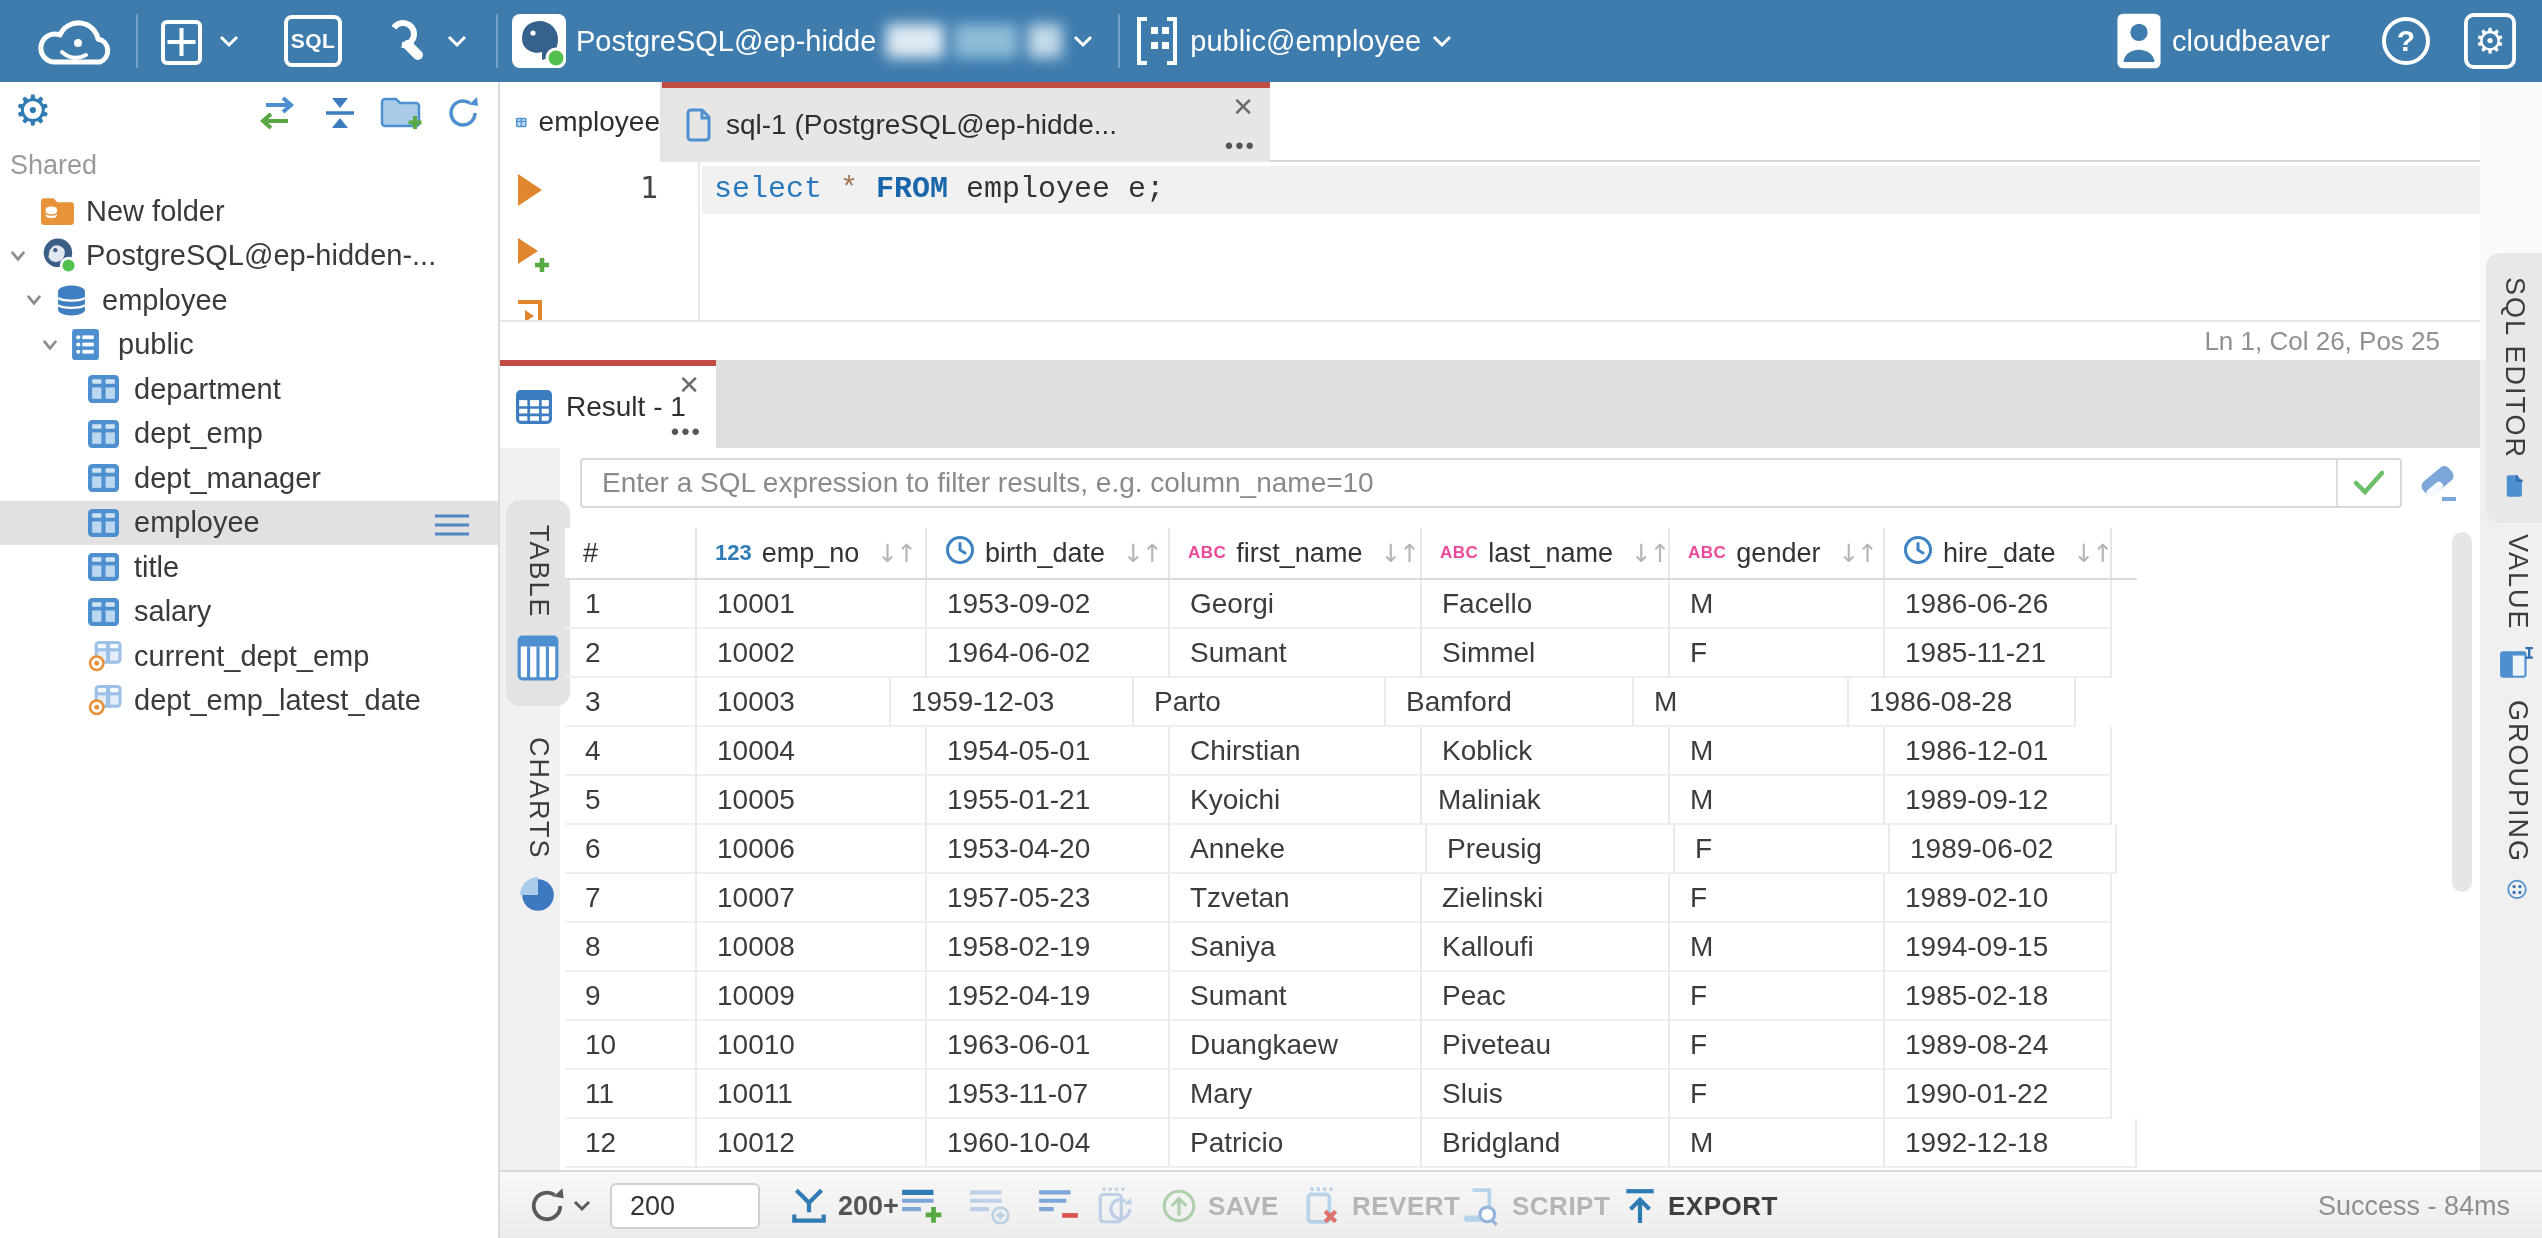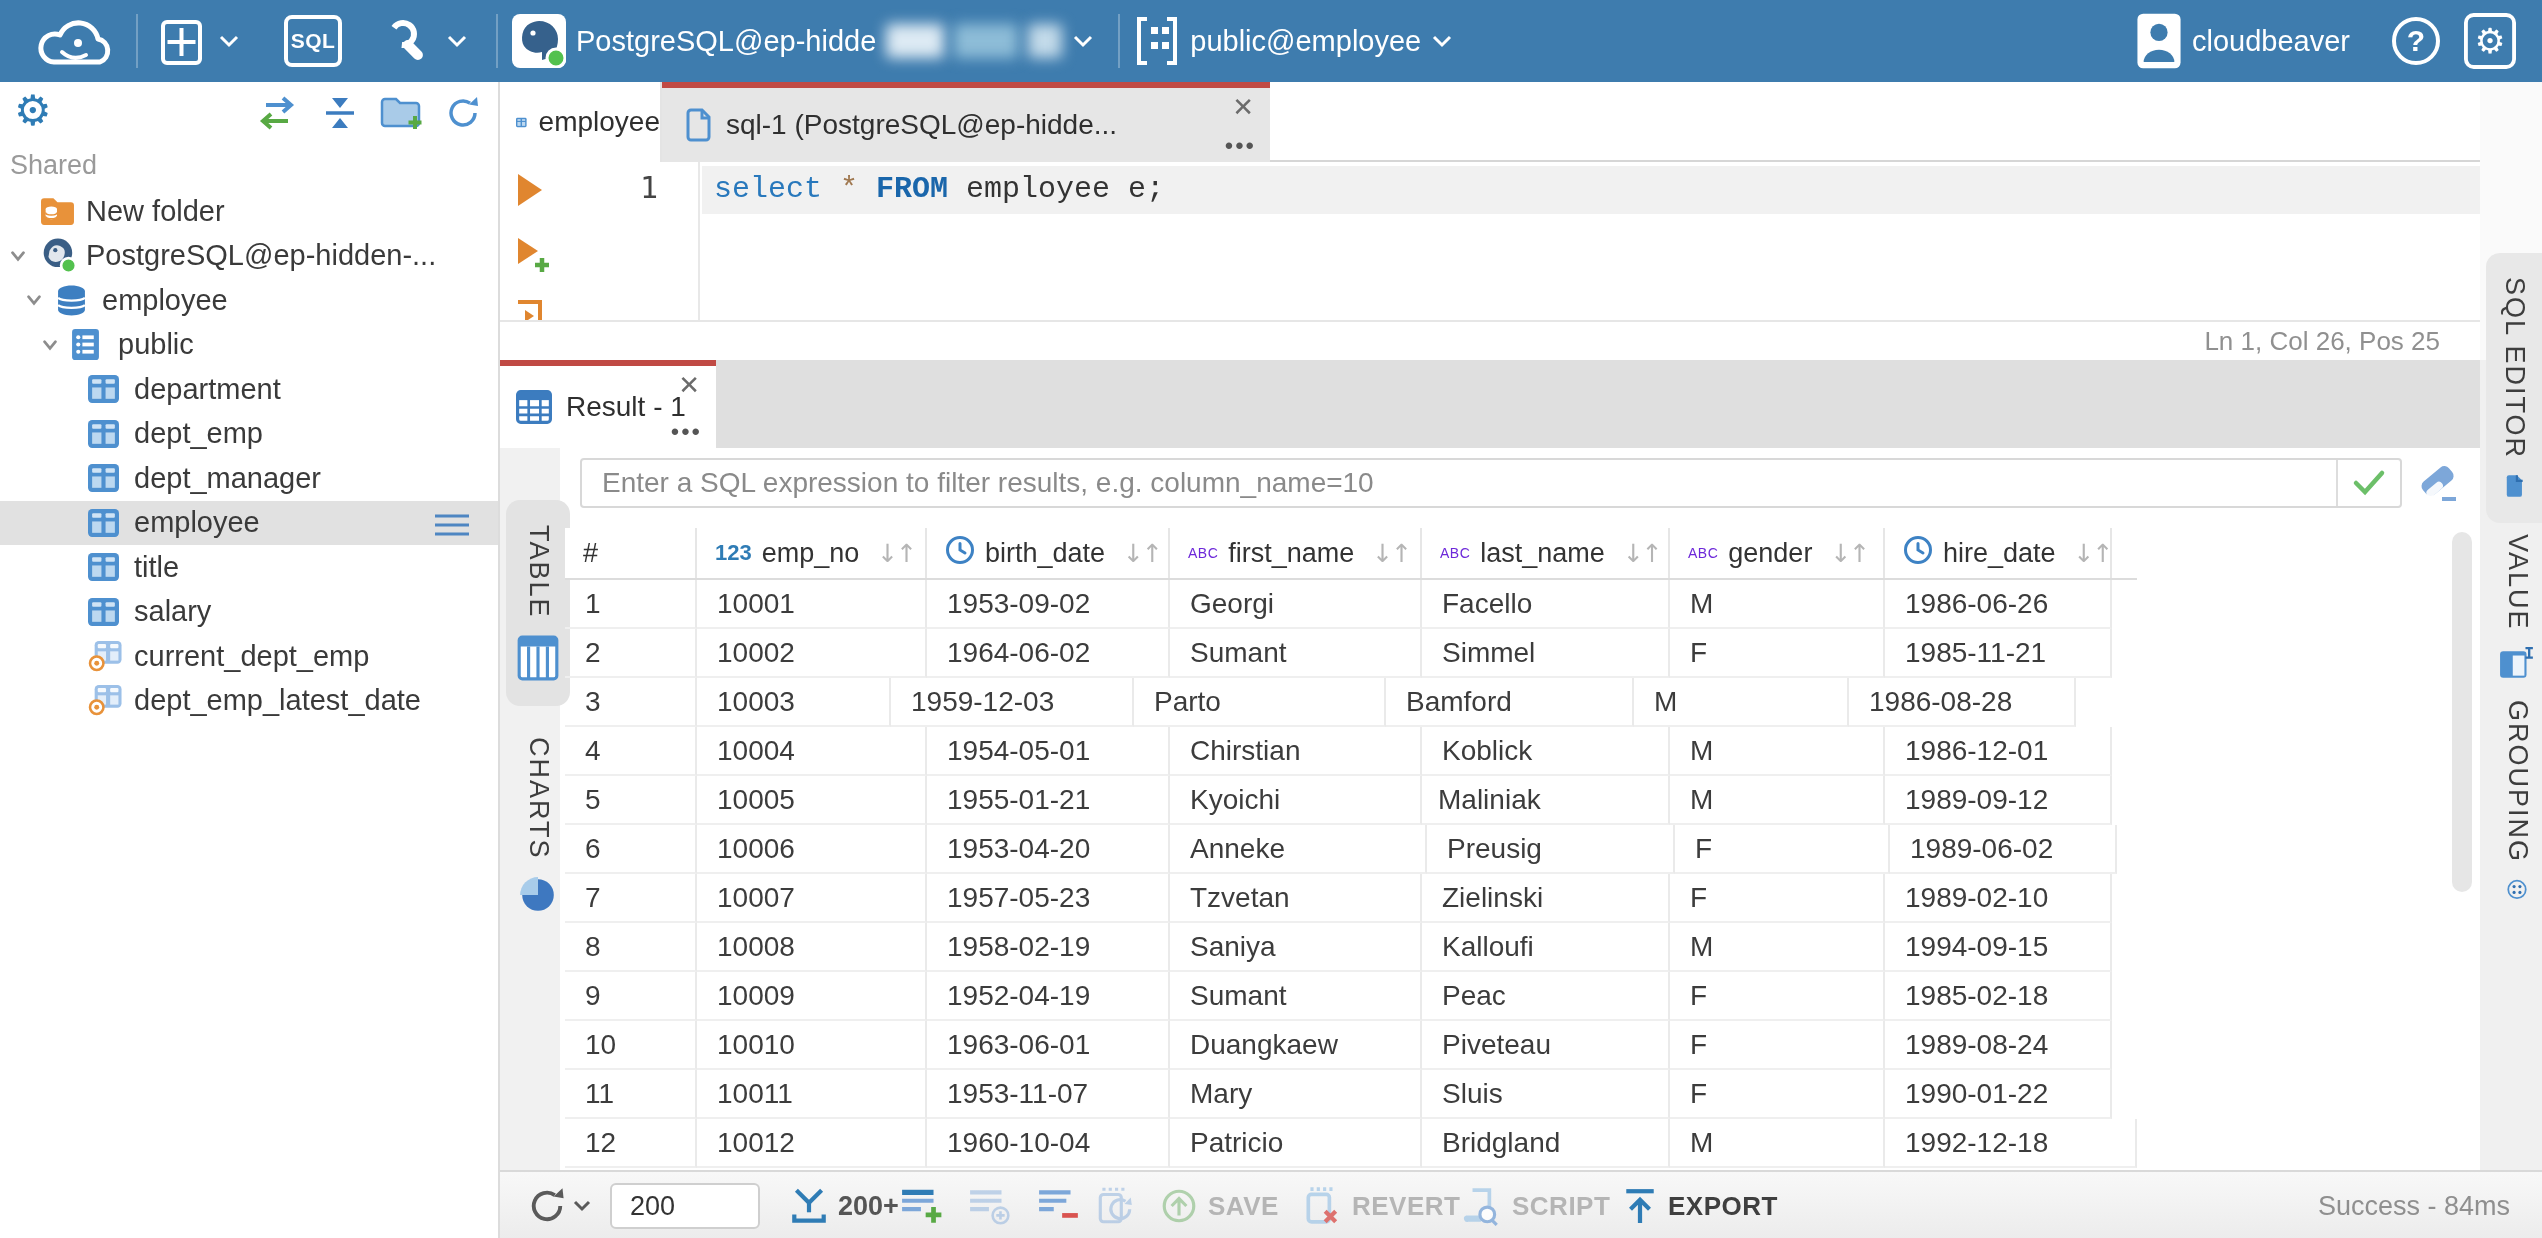--- a/index.html
+++ b/index.html
@@ -9,21 +9,21 @@
   #app { position:relative; width:2542px; height:1238px; }
 
   
   .topbar { left:0; top:0; width:2542px; height:82px; background:#3E7CAE; display:flex; align-items:center; }
   .tb-sep { width:2px; height:54px; background:rgba(255,255,255,.28); margin:0 14px; }
   .tb-item { display:flex; align-items:center; gap:10px; color:#fff; }
   .tb-text { color:#fff; font-size:29px; }
   .sql-badge { width:58px; height:52px; border:4px solid #fff; border-radius:8px; color:#fff;
     font-size:21px; font-weight:bold; display:flex; align-items:center; justify-content:center; letter-spacing:.5px; }
   .blur-chip { height:34px; border-radius:4px; filter:blur(7px); }
-  .topbar .right { margin-left:auto; display:flex; align-items:center; gap:22px; padding-right:26px; }
+  .topbar .right { margin-left:auto; display:flex; align-items:center; gap:32px; padding-right:26px; }
 
   
   .sidebar { left:0; top:82px; width:500px; height:1156px; background:#fff; border-right:2px solid #dcdcdc; }
   .side-head { position:relative; height:62px; }
   .side-head .gear { position:absolute; left:14px; top:8px; font-size:42px; color:#2F7CB5; font-family:"DejaVu Sans",sans-serif; line-height:1; }
   .side-head .tools { position:absolute; right:16px; top:12px; display:flex; gap:20px; align-items:center; }
   .section-label { padding-left:10px; margin-top:6px; font-size:27px; color:#9a9a9a; }
   .tree { margin-top:8px; }
   .tree-row { display:flex; align-items:center; height:44.5px; font-size:29px; color:#3a3a3a; cursor:default; position:relative; }
   .tree-row.sel { background:#e1e1e1; }
@@ -77,21 +77,21 @@
 
   
   .grid { left:565px; top:528px; }
   .g-head { display:flex; height:52px; border-bottom:2px solid #dcdcdc; background:#fff; }
   .g-hcell { display:flex; align-items:center; padding-left:18px; gap:10px; border-right:2px solid #e6e6e6;
       font-size:27px; color:#333; }
   .g-row { display:flex; height:49px; }
   .g-cell { display:flex; align-items:center; padding-left:20px; font-size:28px; color:#3c3c3c;
       border-right:2px solid #eaeaea; border-bottom:2px solid #efefef; overflow:hidden; white-space:nowrap; }
   .t123 { color:#2F7CB5; font-size:22px; font-weight:bold; }
-  .tabc { color:#6d28d9; font-size:14px; font-weight:normal; letter-spacing:.5px; }
+  .tabc { color:#ec4899; font-size:17px; font-weight:bold; letter-spacing:.5px; }
   .sort { color:#b5b5b5; font-size:25px; letter-spacing:-2px; margin-left:8px; font-family:"DejaVu Sans",sans-serif; }
 
   .scroll-thumb { left:2452px; top:532px; width:20px; height:360px; background:#e6e6e6; border-radius:10px; }
 
   
   .right-rail-top { left:2480px; top:82px; width:62px; height:278px; background:#fafafa; }
   .right-rail { left:2480px; top:360px; width:62px; height:810px; background:#f0f0f0; }
   .sqled-tab { left:2486px; top:253px; width:56px; height:270px; background:#e8e8e8; border-radius:14px 0 0 14px;
       display:flex; flex-direction:column; align-items:center; justify-content:center; gap:14px; }
   .vtab.value-tab { left:2492px; top:528px; width:50px; height:160px; justify-content:center; }

